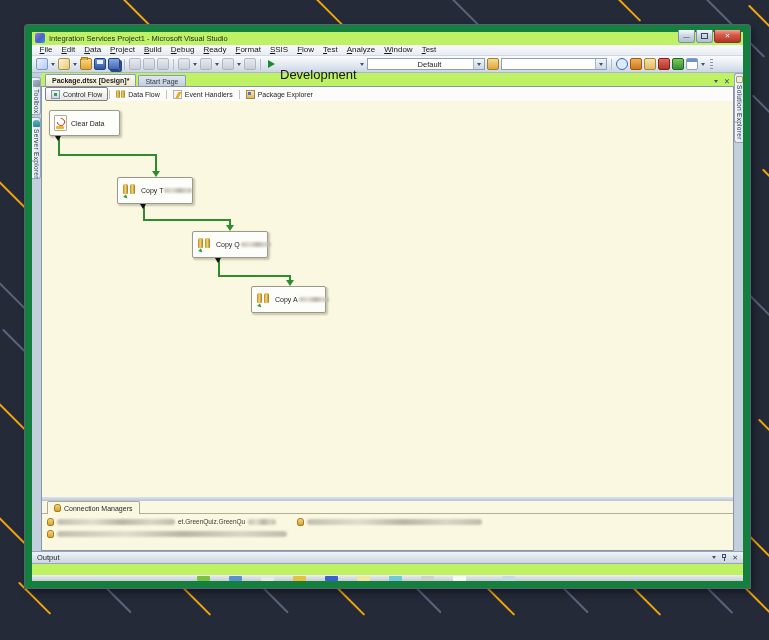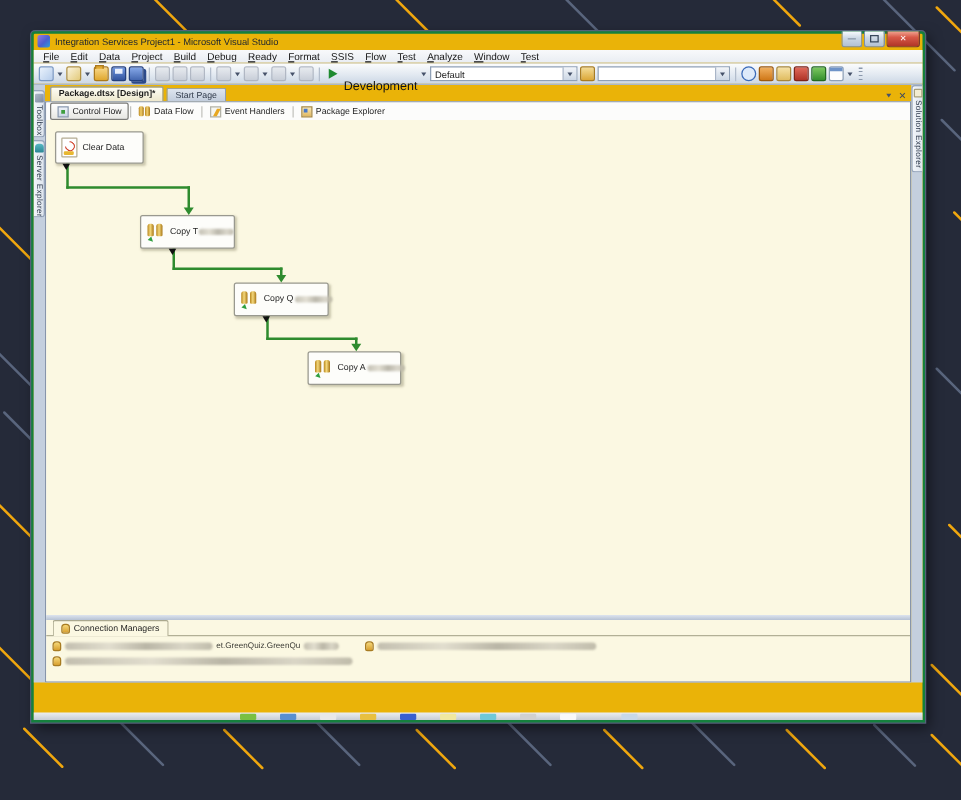--- a/index.html
+++ b/index.html
@@ -2,58 +2,58 @@
 <html><head>
 <meta charset="utf-8">
 <style>
   html,body{margin:0;padding:0;background:#14161f;}
   .stage{position:relative;width:769px;height:640px;overflow:hidden;
          background:#252a39;font-family:"Liberation Sans", sans-serif;}
   
   .bg-line{position:absolute;width:2px;transform:rotate(-45deg);transform-origin:top left;border-radius:1px;}
   
   .vs-window{position:absolute;left:25px;top:25px;width:711px;height:549px;
-             background:#eab308;border:2px solid #15803d;border-radius:3px 3px 0 0;
+             background:#bef264;border:7px solid #15803d;border-radius:3px 3px 0 0;
              box-shadow:0 0 0 1px #55617a, 3px 4px 10px rgba(0,0,0,.5);}
   
   .titlebar{position:absolute;left:0;top:0;right:0;height:13px;}
   .vs-logo-icon{position:absolute;left:3px;top:1px;width:10px;height:10px;border-radius:2px;
                 background:linear-gradient(135deg,#9a79e0,#4a5fd0 55%,#2a9fd8);}
   .window-title{position:absolute;left:17px;top:2px;font-size:7.5px;color:#1c2430;white-space:nowrap;}
   .win-btns{position:absolute;right:2px;top:-2px;display:flex;gap:1px;}
   .win-btn{width:17px;height:13px;border:1px solid #7e91a9;border-top:none;border-radius:0 0 3px 3px;
            background:linear-gradient(#fafcfe,#cdd8e5 45%,#b2c0d3);
            display:flex;align-items:center;justify-content:center;font-size:6.5px;color:#38485c;box-sizing:border-box;}
   .win-btn .restore-glyph{width:5px;height:4px;border:1px solid #38485c;background:transparent;}
   .win-btn.close{width:27px;background:linear-gradient(#f2a693,#d85948 40%,#b03527);border-color:#7e3a2e;color:#fff;}
   
   .menubar{position:absolute;left:0;top:13px;right:0;height:11px;box-sizing:border-box;
            background:linear-gradient(#f8f9fb,#e9edf3);border-bottom:1px solid #cfd8e4;
-           display:flex;align-items:center;padding-left:3px;}
+           display:flex;padding-left:3px;}
   .menu-item{font-size:8px;color:#161616;padding:0 4.5px;white-space:nowrap;cursor:default;}
   .menu-item::first-letter{text-decoration:underline;}
   
   .toolbar{position:absolute;left:0;top:24px;right:0;height:17px;box-sizing:border-box;
            background:linear-gradient(#fbfcfd,#e2e9f1 55%,#ccd7e5);border-bottom:1px solid #a9b7c9;
            display:flex;align-items:center;gap:2px;padding-left:4px;}
   .tb-sep{width:1px;height:11px;background:#b2bdcc;margin:0 2px;flex:none;}
   .tb-ico{width:12px;height:12px;border-radius:2px;position:relative;flex:none;box-sizing:border-box;}
   .i-new{background:linear-gradient(135deg,#eaf2fc,#b6cdec);border:1px solid #7a98c4;}
   .i-add{background:linear-gradient(135deg,#fbf4dd,#e3ca7a);border:1px solid #b09040;}
   .i-open{background:linear-gradient(#f8d88a,#e0a830);border:1px solid #ab7a1e;}
   .i-open::before{content:"";position:absolute;left:0;top:-2px;width:5px;height:2px;background:#e0a830;border:1px solid #ab7a1e;border-bottom:none;}
   .i-save{background:linear-gradient(#6f96e0,#33549e);border:1px solid #24407e;}
   .i-save::before{content:"";position:absolute;left:2px;top:1px;right:2px;height:4px;background:#e8eefb;}
   .i-saveall{background:linear-gradient(#86a8e8,#4467b0);border:1px solid #24407e;box-shadow:2px 2px 0 #2c4a8a;}
   .i-gray{background:linear-gradient(#e6e9ee,#c6ccd6);border:1px solid #a8afbc;opacity:.85;}
   .dd{width:0;height:0;border-left:2.5px solid transparent;border-right:2.5px solid transparent;
       border-top:3px solid #46526a;margin:0 1px;flex:none;}
   .play-icon{width:0;height:0;border-top:4px solid transparent;border-bottom:4px solid transparent;
              border-left:7px solid #1e8a30;margin:0 3px;flex:none;}
-  .tb-label{font-size:10px;color:#141414;white-space:nowrap;margin-top:20px;}
+  .tb-label{font-size:13px;color:#141414;white-space:nowrap;margin-top:20px;}
   .combo{height:12px;background:#fff;border:1px solid #8fa0b6;display:flex;align-items:center;box-sizing:border-box;flex:none;}
   .combo .cval{font-size:7.5px;color:#222;padding:0 3px;flex:1;white-space:nowrap;overflow:hidden;}
   .combo .cdd{width:10px;height:100%;background:linear-gradient(#f2f5f9,#ccd7e5);border-left:1px solid #a9b5c7;
               display:flex;align-items:center;justify-content:center;flex:none;}
   .i-deploy{background:linear-gradient(#f4dc96,#dca838);border:1px solid #a87c22;}
   .i-find{border:1.5px solid #3a6ab8;border-radius:50%;background:#ddeafa;}
   .i-hammer{background:linear-gradient(#f0b060,#d07818);border:1px solid #9c5a10;}
   .i-mail{background:linear-gradient(#f6e2a8,#e0bc60);border:1px solid #a8873a;}
   .i-tools{background:linear-gradient(#e06a5c,#b03428);border:1px solid #7e241a;}
   .i-pack{background:linear-gradient(#7cc860,#35902e);border:1px solid #236820;}
@@ -230,21 +230,21 @@
         <div class="dd"></div>
       <div class="tb-ico i-gray"></div>
         <div class="dd"></div>
       <div class="tb-ico i-gray"></div>
         <div class="dd"></div>
       <div class="tb-ico i-gray"></div>
       <div class="tb-sep"></div>
       <div class="play-icon"></div>
       <div class="tb-label">Development</div>
       <div class="dd"></div>
-      <div class="combo" style="width:118px;">
+      <div class="combo" style="width:118px;padding-left:47px;">
         <span class="cval">Default</span>
         <span class="cdd">
             <span class="dd"></span>
           </span>
       </div>
       <div class="tb-ico i-deploy"></div>
       <div class="combo" style="width:106px;">
         <span class="cval"></span>
         <span class="cdd">
             <span class="dd"></span>
@@ -377,20 +377,28 @@
               <div class="redact" style="width: 175px; height: 6px;"></div>
             </div>
             <div class="cm-row" style="top: 15px; left: 5px; right: auto;">
               <div class="cm-db-icon"></div>
               <div class="redact" style="width: 230px; height: 6px;"></div>
             </div>
           </div>
       </div>
     </div>
 
+    <div class="output-bar">
+      <span class="output-title">Output</span>
+      <span class="panel-ctrl">
+        <span class="dd"></span>
+        <span class="pin-icon"></span>
+        <span>✕</span>
+      </span>
+    </div>
 
 
     <div class="taskbar-sliver" id="taskbar-sliver">
         <div class="tb-chip" style="left: 165px; background: rgb(122, 192, 67);"></div>
         <div class="tb-chip" style="left: 197px; background: rgb(90, 143, 208);"></div>
         <div class="tb-chip" style="left: 229px; background: rgb(232, 232, 232);"></div>
         <div class="tb-chip" style="left: 261px; background: rgb(232, 192, 64);"></div>
         <div class="tb-chip" style="left: 293px; background: rgb(58, 95, 208);"></div>
         <div class="tb-chip" style="left: 325px; background: rgb(240, 232, 160);"></div>
         <div class="tb-chip" style="left: 357px; background: rgb(112, 200, 216);"></div>

